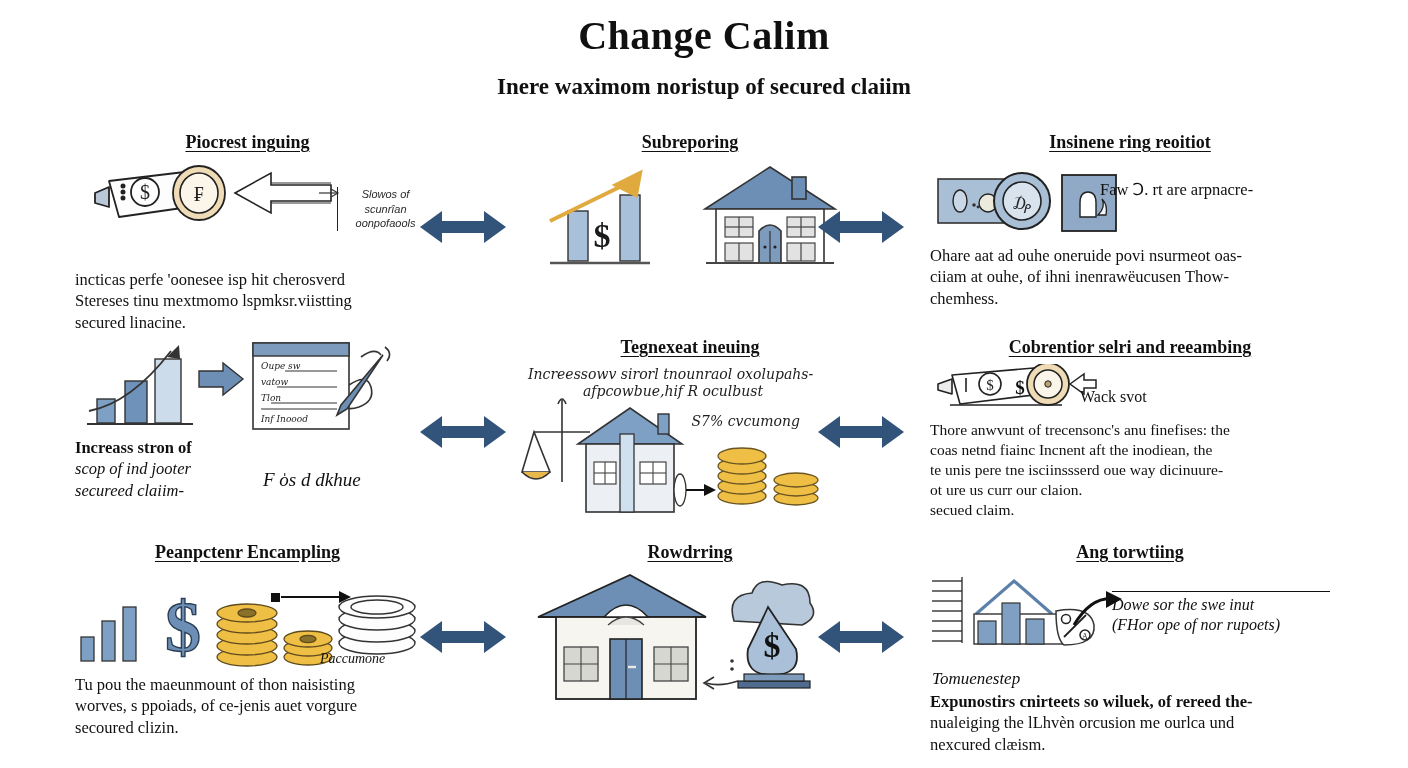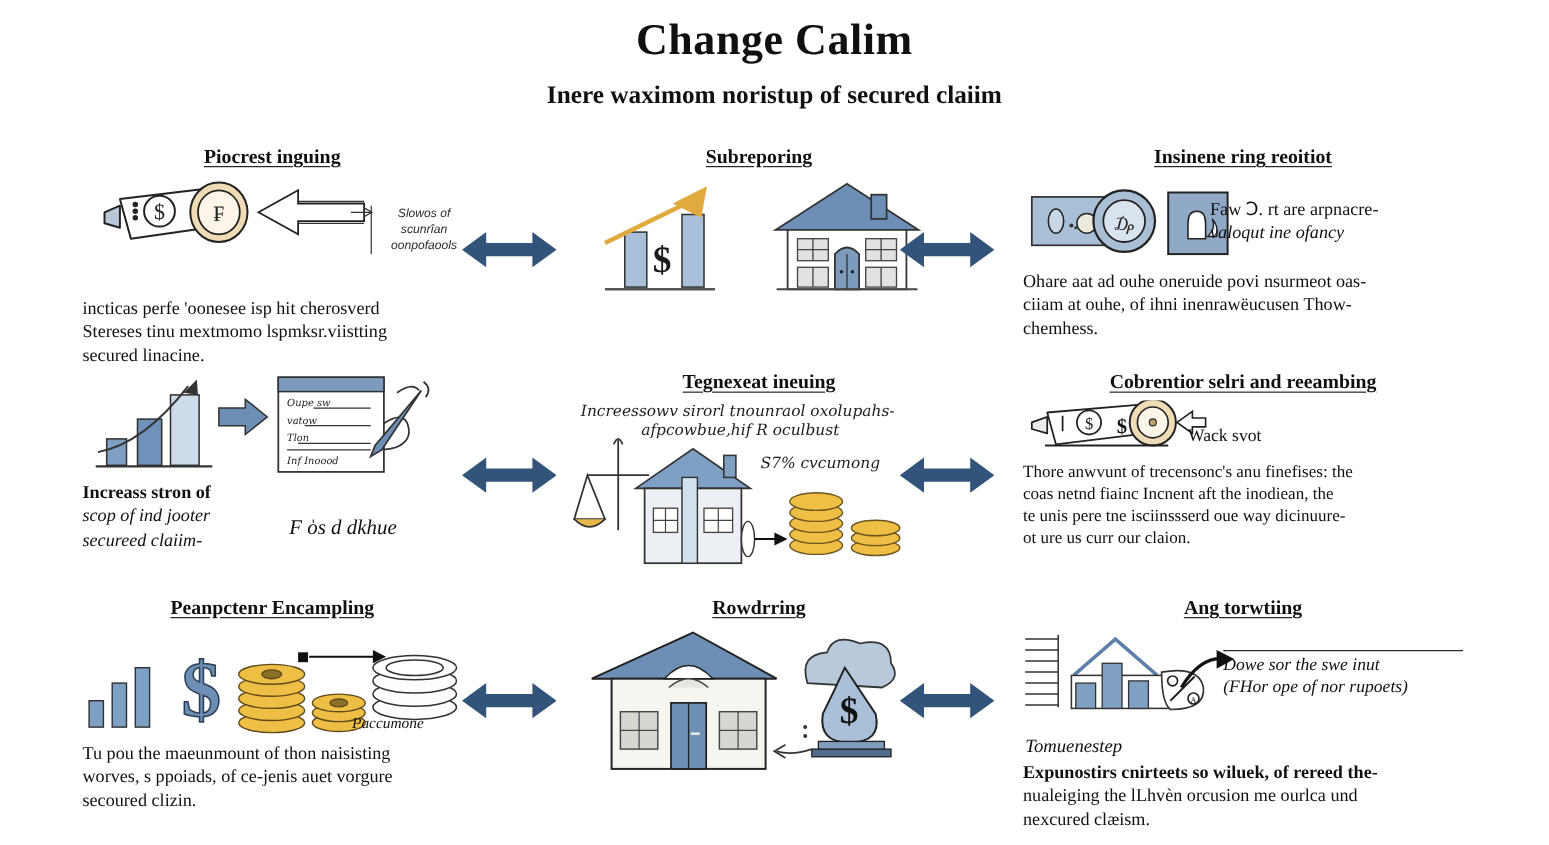--- a/index.html
+++ b/index.html
@@ -206,21 +206,20 @@
               <text x="92" y="50" font-size="18" text-anchor="middle" font-family="Liberation Serif, serif" fill="#222">₯</text>
             </g>
             <g>
               <rect x="132" y="16" width="54" height="56" fill="#8fa9c6" stroke="#222" stroke-width="1.8"></rect>
               <path d="M150 58 L150 44 Q150 33 158 33 Q166 33 166 44 L166 58 Z" fill="#fff" stroke="#222" stroke-width="1.4"></path>
               <path d="M168 56 Q176 48 172 40 Q178 46 176 56 Z" fill="#f2f5f9" stroke="#222" stroke-width="1.3"></path>
             </g>
           </svg>
           <div class="r1r-note">
             <div>Faw ꓛ. rt are arpnacre-</div>
-            <div class="ital">valoqut ine ofancy</div>
           </div>
         </div>
         <div class="pbody">
           <div>Ohare aat ad ouhe oneruide povi nsurmeot oas-</div>
           <div>ciiam at ouhe, of ihni inenrawëucusen Thow-</div>
           <div>chemhess.</div>
         </div>
       </div>
     </div>
 
@@ -355,20 +354,21 @@
               <path d="M140 20 L154 10 L154 16 L166 16 L166 24 L154 24 L154 30 Z"></path>
             </g>
           </svg>
           <div class="r2r-note">Wack svot</div>
         </div>
         <div class="pbody small">
           <div>Thore anwvunt of trecensonc's anu finefises: the</div>
           <div>coas netnd fiainc Incnent aft the inodiean, the</div>
           <div>te unis pere tne isciinssserd oue way dicinuure-</div>
           <div>ot ure us curr our claion.</div>
+          <div>secued claim.</div>
         </div>
       </div>
     </div>
 
     <div class="row r3">
 
       <div class="panel left">
         <div class="ptitle">Peanpctenr Encampling</div>
         <div class="illus" style="height:105px;">
           <svg width="345" height="100" viewBox="0 0 345 100">

